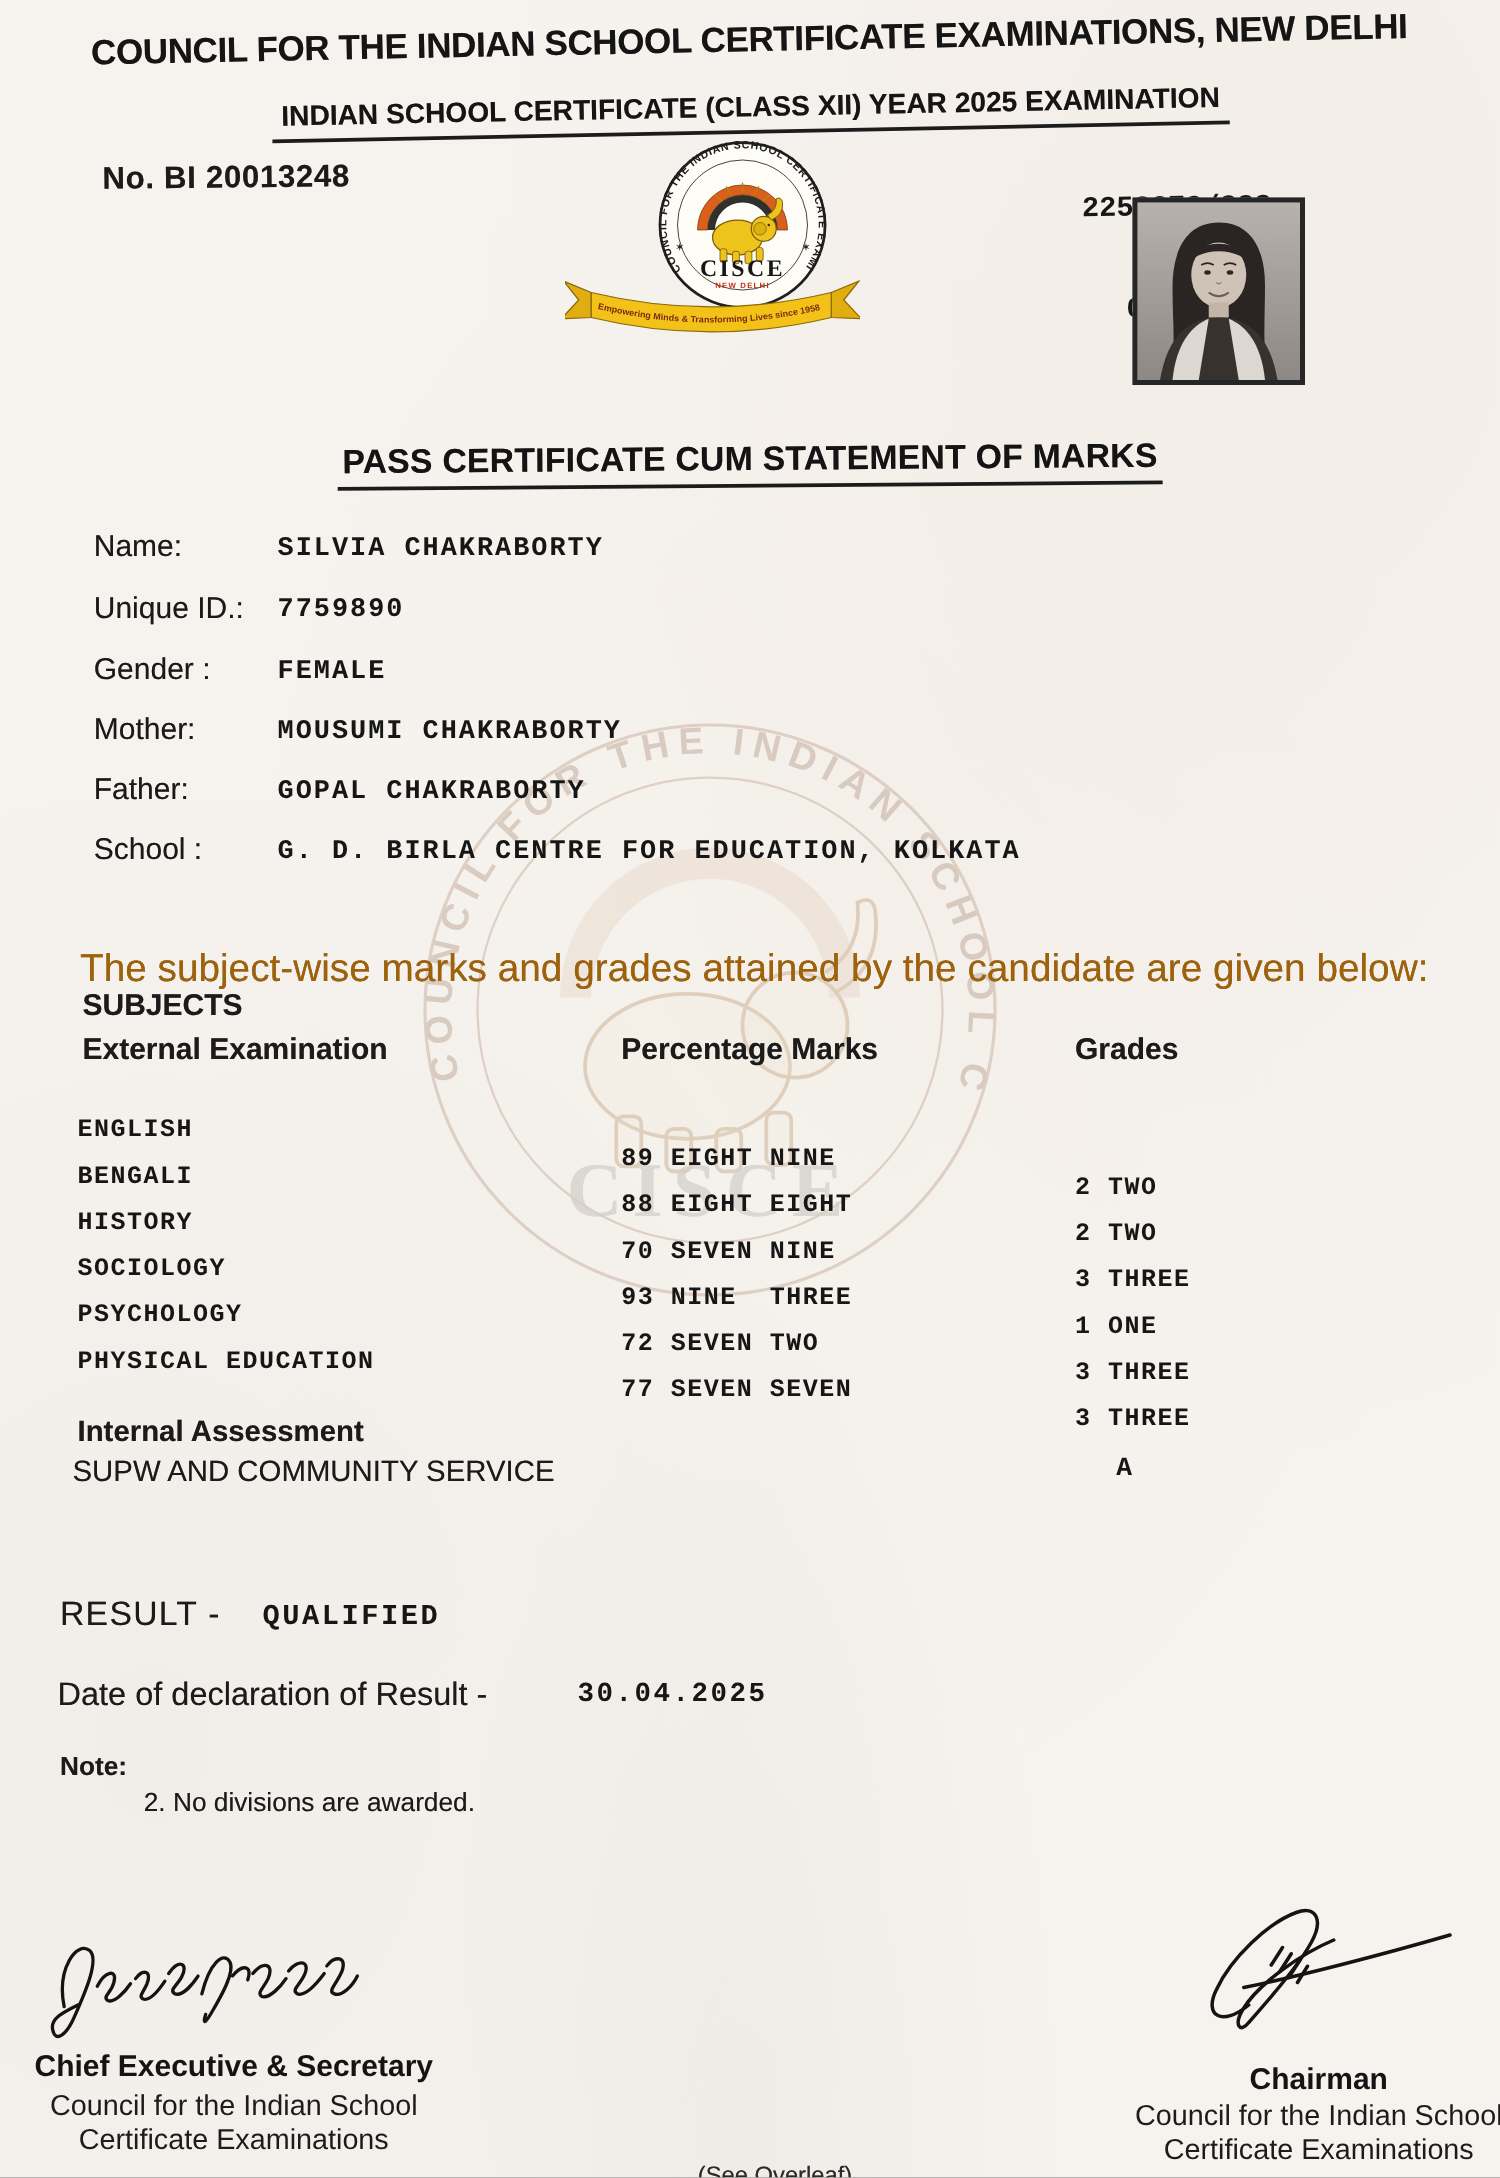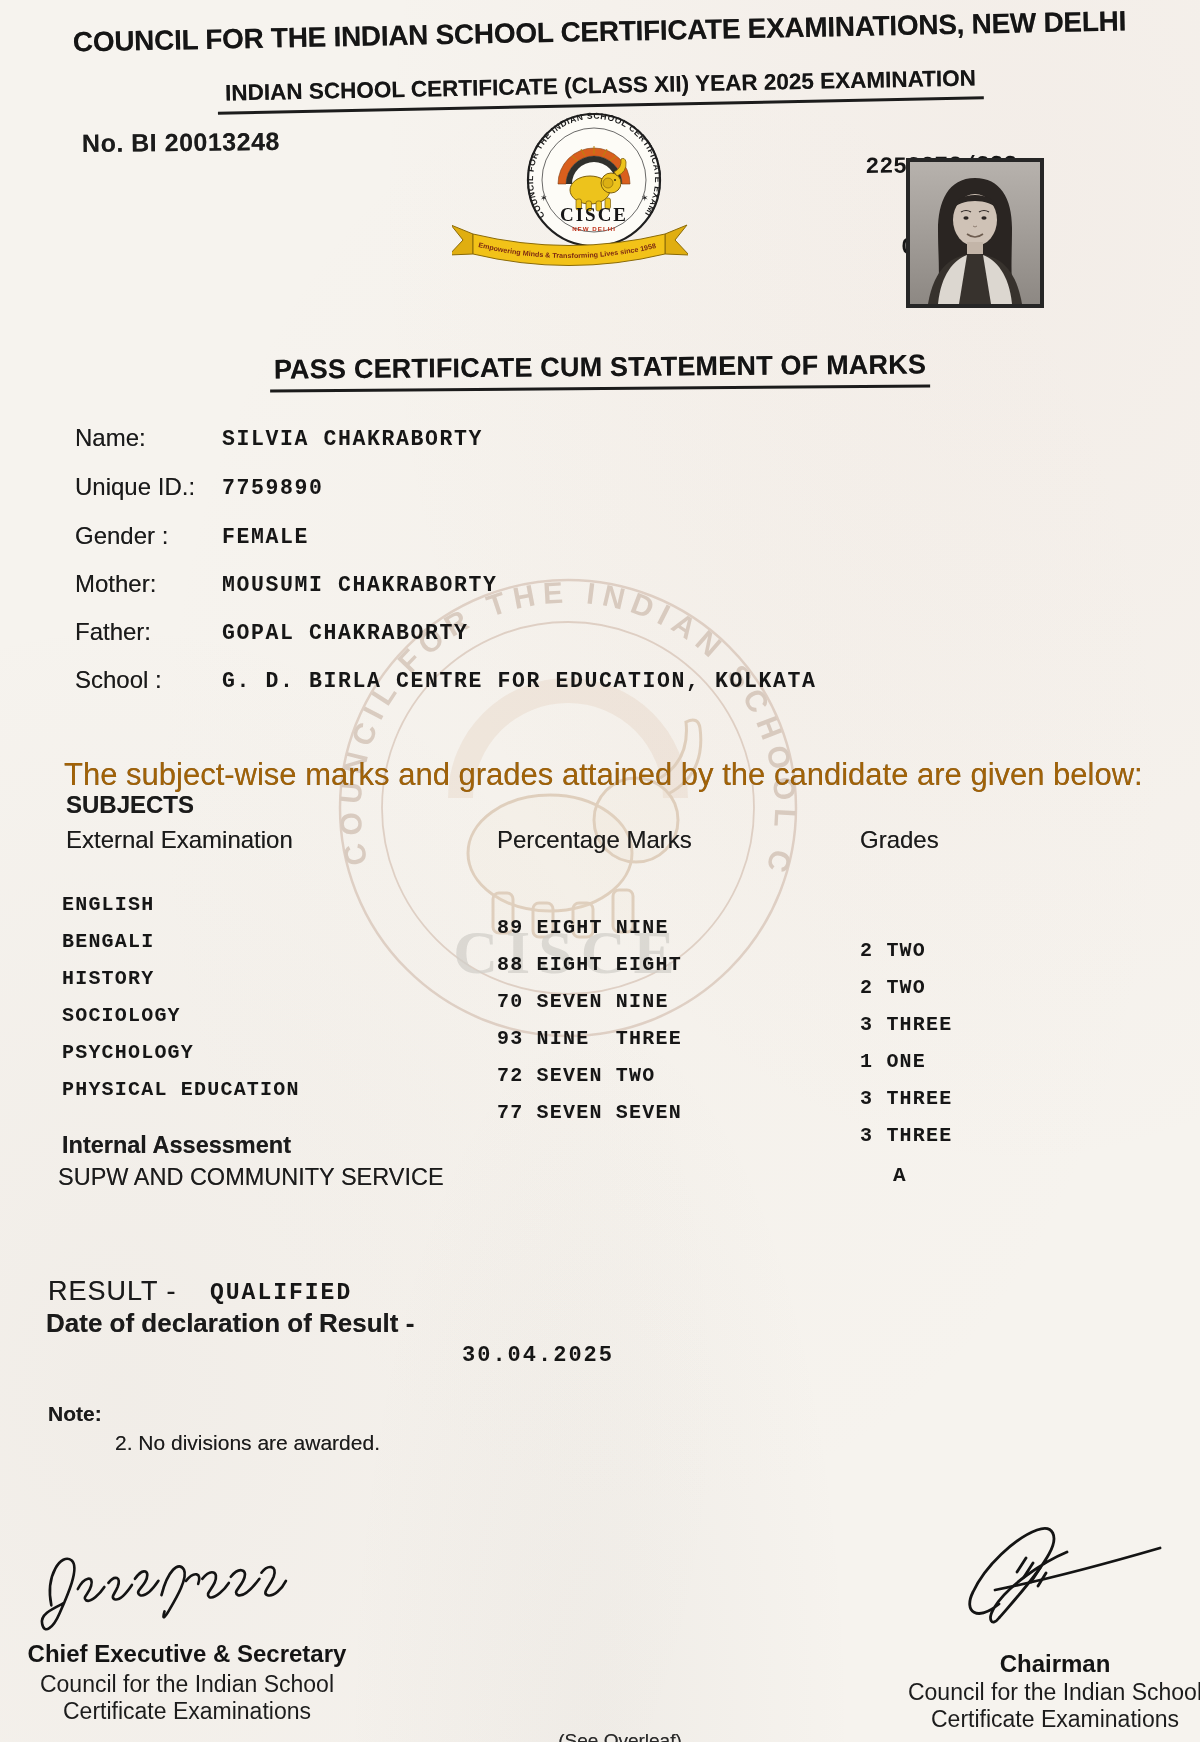--- a/index.html
+++ b/index.html
@@ -34,37 +34,37 @@
   .title{top:352px;left:0;right:0;text-align:center;transform:rotate(-0.45deg);}
   .title span{display:inline-block;font-size:27px;font-weight:700;letter-spacing:.2px;
     border-bottom:3px solid #1b1b1b;padding:0 4px 4px;color:#141414;}
 
   .frow{left:0;width:1200px;height:32px;}
   .frow .lab{position:absolute;left:75px;font-size:24px;color:#1a1a1a;}
   .frow .val{position:absolute;left:222px;top:3px;font-size:21.5px;letter-spacing:1.6px;}
 
   .intro{top:757px;left:64px;font-size:31px;color:#a16207;}
   .subjects-h{top:791px;left:66px;font-size:24px;font-weight:700;}
-  .thead{top:826px;left:0;width:993px;height:30px;font-weight:400;font-size:24px;}
+  .thead{top:826px;left:0;width:993px;height:30px;font-weight:700;font-size:24px;}
   .thead .c1{position:absolute;left:66px;}
   .thead .c2{position:absolute;left:497px;}
   .thead .c3{position:absolute;left:860px;}
   .trow{left:0;width:1200px;height:28px;font-size:20px;letter-spacing:1.2px;}
   .trow .s{position:absolute;left:62px;}
   .trow .m{position:absolute;left:497px;}
   .trow .g{position:absolute;left:860px;}
 
   .int-title{top:1132px;left:62px;font-size:23.5px;font-weight:700;}
   .int-subj{top:1164px;left:58px;font-size:23.5px;}
   .int-grade{top:1164px;left:893px;font-size:21px;}
 
   .result-lab{top:1276px;left:48px;font-size:27px;letter-spacing:1px;}
   .result-val{top:1280px;left:210px;font-size:23px;letter-spacing:2px;}
 
-  .decl-lab{top:1308px;left:46px;font-size:26px;font-weight:bold;}
+  .decl-lab{top:1340px;left:46px;font-size:26px;}
   .decl-val{top:1343px;left:462px;font-size:22px;letter-spacing:2px;}
 
   .note-lab{top:1402px;left:48px;font-size:21px;font-weight:700;}
   .note-1{top:1402px;left:95px;font-size:21px;}
   .note-2{top:1431px;left:115px;font-size:21px;}
 
   .sig{pointer-events:none;}
   .sig-left{top:1538px;left:35px;width:255px;height:100px;}
   .sig-right{top:1520px;left:955px;width:215px;height:128px;}
 

